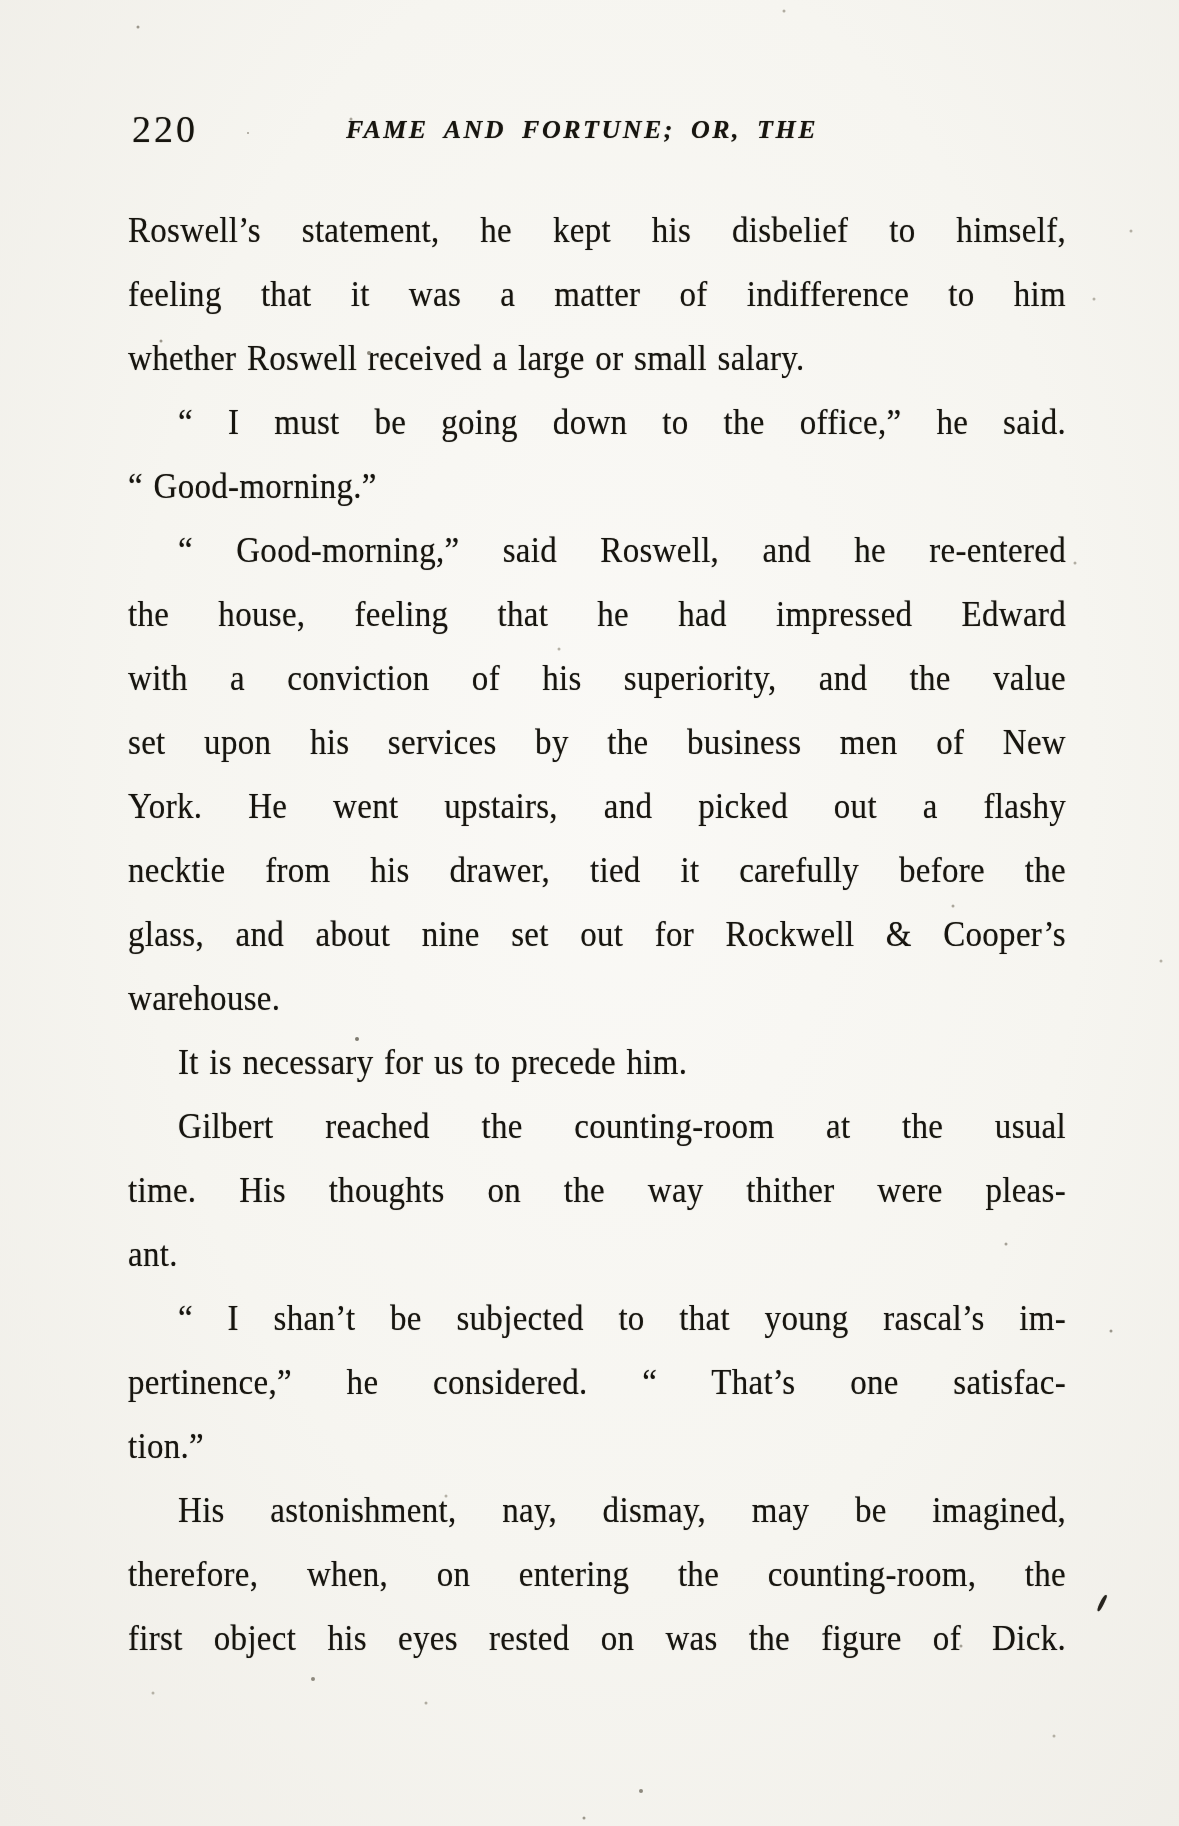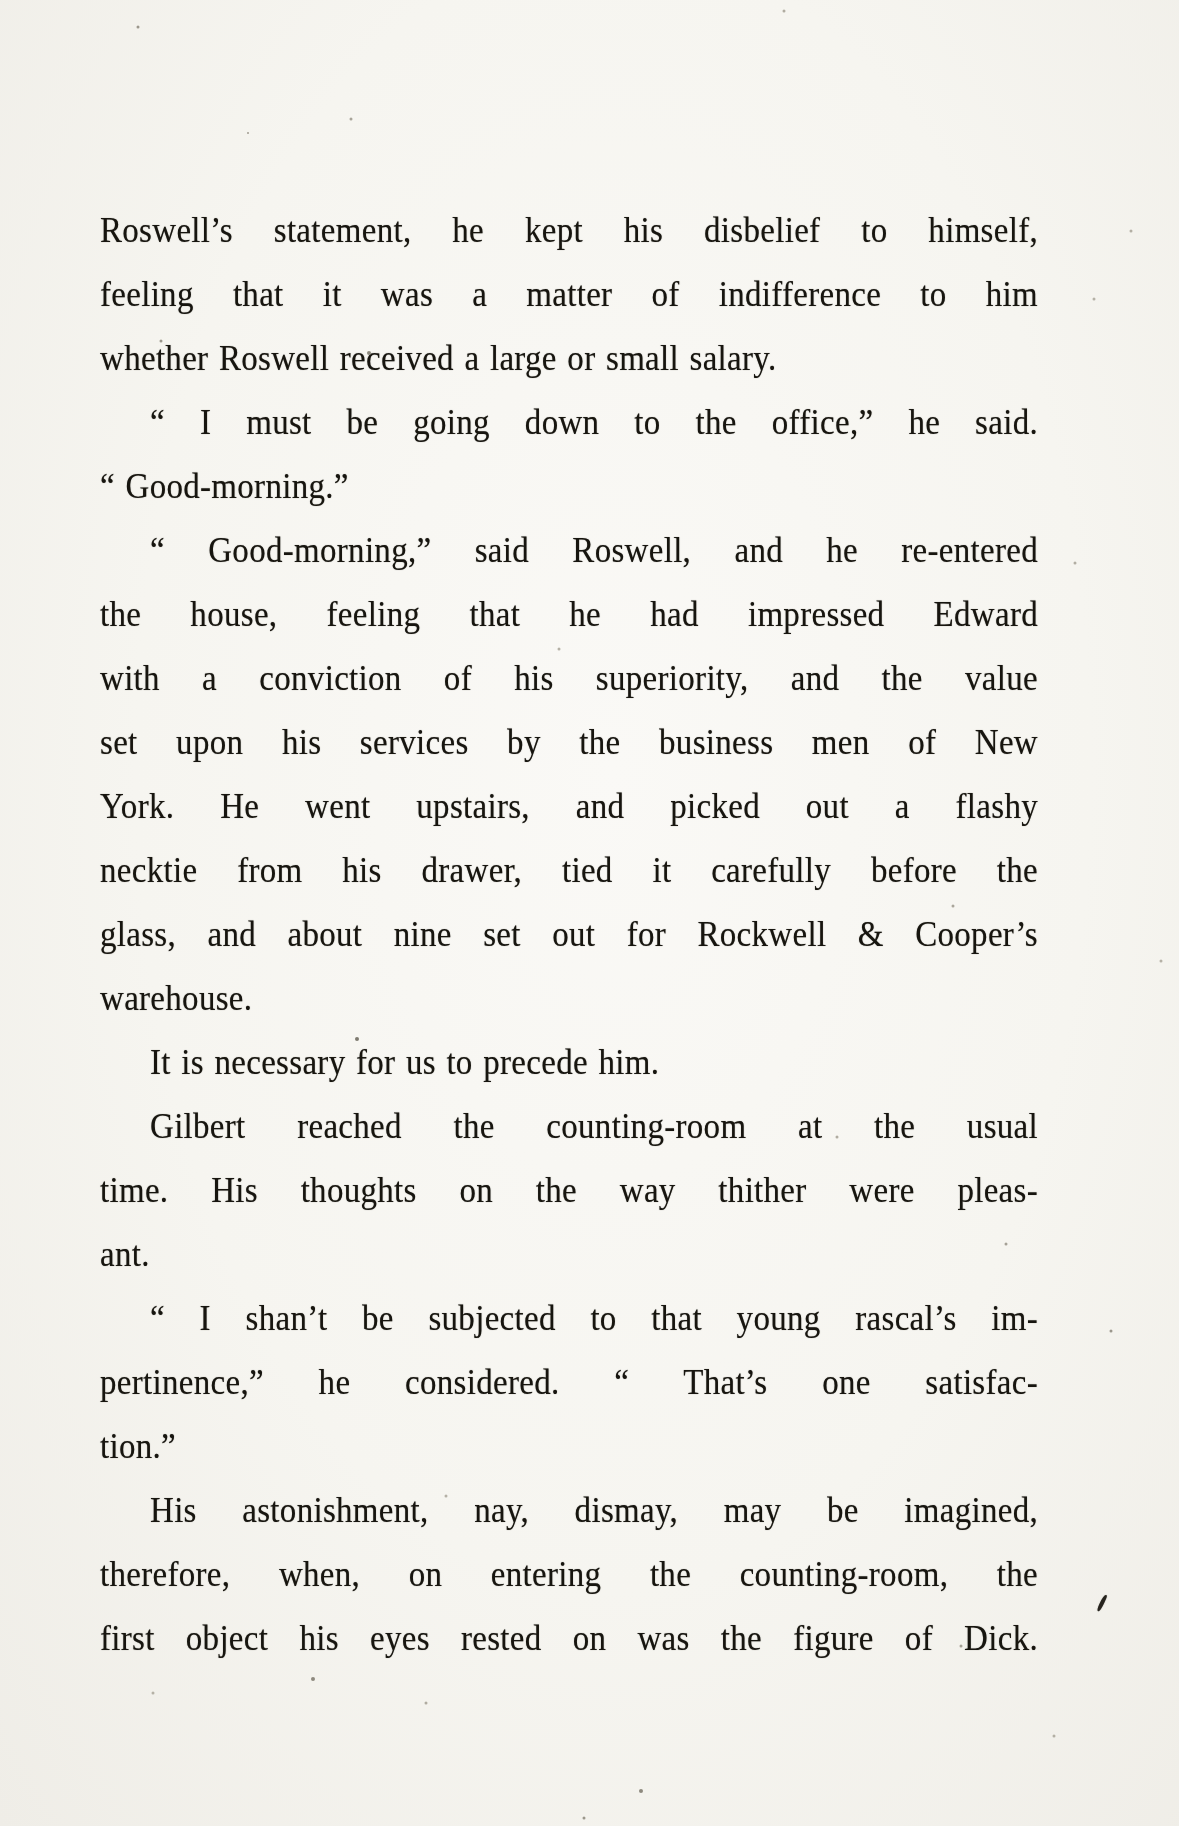--- a/index.html
+++ b/index.html
@@ -46,21 +46,21 @@
     font-weight: bold;
     font-size: 26px;
     line-height: 30px;
     letter-spacing: 2.5px;
     word-spacing: 7px;
     text-shadow: 0 0 1px rgba(23,21,15,.5);
   }
   
   .text-block {
     position: absolute;
-    left: 100px;
+    left: 128px;
     top: 198px;
     width: 938px;
   }
   .line {
     height: 64px;
     line-height: 64px;
     font-size: 33px;
     letter-spacing: 0.3px;
     word-spacing: 2px;
     transform: scaleY(1.1);
@@ -124,20 +124,24 @@
       640px 1790px 0 1px   #8d897e,
      1053px 1735px 0 0.5px #b3afa4,
       583px 1817px 0 0.5px #9b978c;
   }
 </style>
 </head>
 <body>
 
 <div class="page">
 
+  <div class="page-header">
+    <span class="page-number">220</span>
+    <div class="running-title">FAME AND FORTUNE; OR, THE</div>
+  </div>
 
   <div class="text-block">
       <div class="line j">Roswell’s statement, he kept his disbelief to himself,</div>
       <div class="line j">feeling that it was a matter of indifference to him</div>
       <div class="line l">whether Roswell received a large or small salary.</div>
       <div class="line j indent">“ I must be going down to the office,” he said.</div>
       <div class="line l">“ Good-morning.”</div>
       <div class="line j indent">“ Good-morning,” said Roswell, and he re-entered</div>
       <div class="line j">the house, feeling that he had impressed Edward</div>
       <div class="line j">with a conviction of his superiority, and the value</div>

